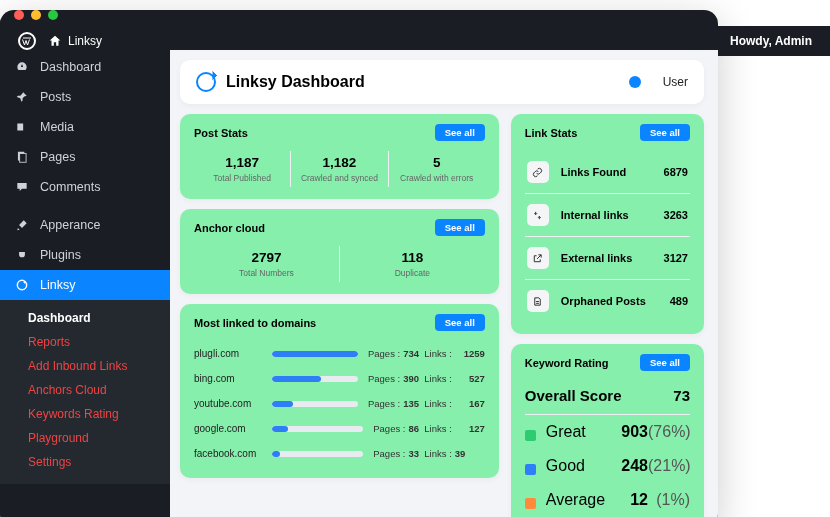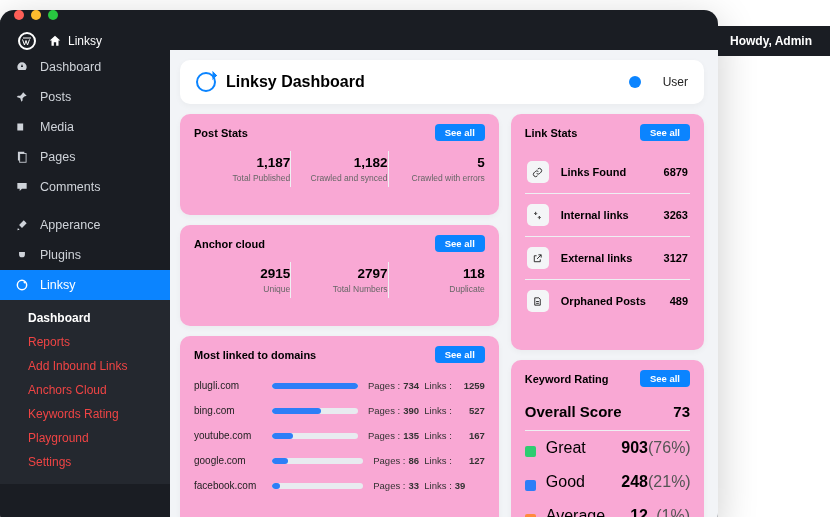--- a/index.html
+++ b/index.html
@@ -28,26 +28,26 @@
 .main-card { background: #fff; margin: 10px 14px 10px 10px; border-radius: 10px; padding: 12px 16px; box-shadow: 0 2px 6px rgba(0,0,0,.04); }
 .header-card { display: flex; align-items: center; }
 .header-card .logo { width: 20px; height: 20px; border: 2.5px solid #0b84ff; border-radius: 50%; margin-right: 10px; position: relative; }
 .header-card .logo::after { content: ""; position: absolute; width: 7px; height: 7px; background: #0b84ff; top: -2px; right: -2px; transform: rotate(45deg); clip-path: polygon(0 0, 100% 0, 100% 100%); }
 .header-card h1 { font-size: 16px; font-weight: 800; }
 .header-card .user { margin-left: auto; display: flex; align-items: center; gap: 22px; font-size: 12px; color: #222; }
 .header-card .user-dot { width: 12px; height: 12px; background: #0b84ff; border-radius: 50%; }
 .grid { display: flex; gap: 12px; margin: 0 14px 0 10px; }
 .left-col { flex: 1.65; display: flex; flex-direction: column; gap: 10px; }
 .right-col { flex: 1; display: flex; flex-direction: column; gap: 10px; }
-.card { background: #f9a8d4; border-radius: 10px; padding: 10px 14px 28px; box-shadow: 0 2px 6px rgba(0,0,0,.04); }
+.card { background: #86efac; border-radius: 10px; padding: 10px 14px 12px; box-shadow: 0 2px 6px rgba(0,0,0,.04); }
 .card-head { display: flex; align-items: center; margin-bottom: 10px; }
 .card-head h3 { font-size: 11px; font-weight: 700; }
 .see-all { margin-left: auto; background: #0b84ff; color: #fff; border: none; border-radius: 4px; padding: 3px 10px; font-size: 9.5px; font-weight: 600; cursor: pointer; }
 .stats-row { display: flex; }
-.stat { flex: 1; text-align: right; border-right: 1px solid #eef0f3; padding: 4px 0; }
+.stat { flex: 1; text-align: center; border-right: 1px solid #eef0f3; padding: 4px 0; }
 .stat:last-child { border-right: none; }
 .stat .val { font-size: 13.5px; font-weight: 700; }
 .stat .lbl { font-size: 8.5px; color: #666; margin-top: 3px; }
 .link-stats .row { display: flex; align-items: center; padding: 10px 2px; border-bottom: 1px solid #eef0f3; font-size: 11px; }
 .link-stats .row:last-child { border-bottom: none; }
 .link-stats .row .ic { width: 22px; height: 22px; background: #f4f5f7; border-radius: 5px; display: flex; align-items: center; justify-content: center; margin-right: 12px; font-size: 10px; }
 .link-stats .row .name { flex: 1; font-weight: 600; }
 .link-stats .row .num { font-weight: 700; font-size: 11px; }
 .domains .drow { display: flex; align-items: center; padding: 7px 0; font-size: 10px; }
 .domains .dname { width: 78px; color: #222; }
@@ -215,24 +215,20 @@
               </div>
           </div>
 
           <div class="card">
             <div class="card-head">
               <h3>Anchor cloud</h3>
               <button class="see-all">See all</button>
             </div>
             <div class="stats-row" id="anchor-row">
                 <div class="stat">
-                  <div class="val">2915</div>
-                  <div class="lbl">Unique</div>
-                </div>
-                <div class="stat">
                   <div class="val">2797</div>
                   <div class="lbl">Total Numbers</div>
                 </div>
                 <div class="stat">
                   <div class="val">118</div>
                   <div class="lbl">Duplicate</div>
                 </div>
               </div>
           </div>
 

